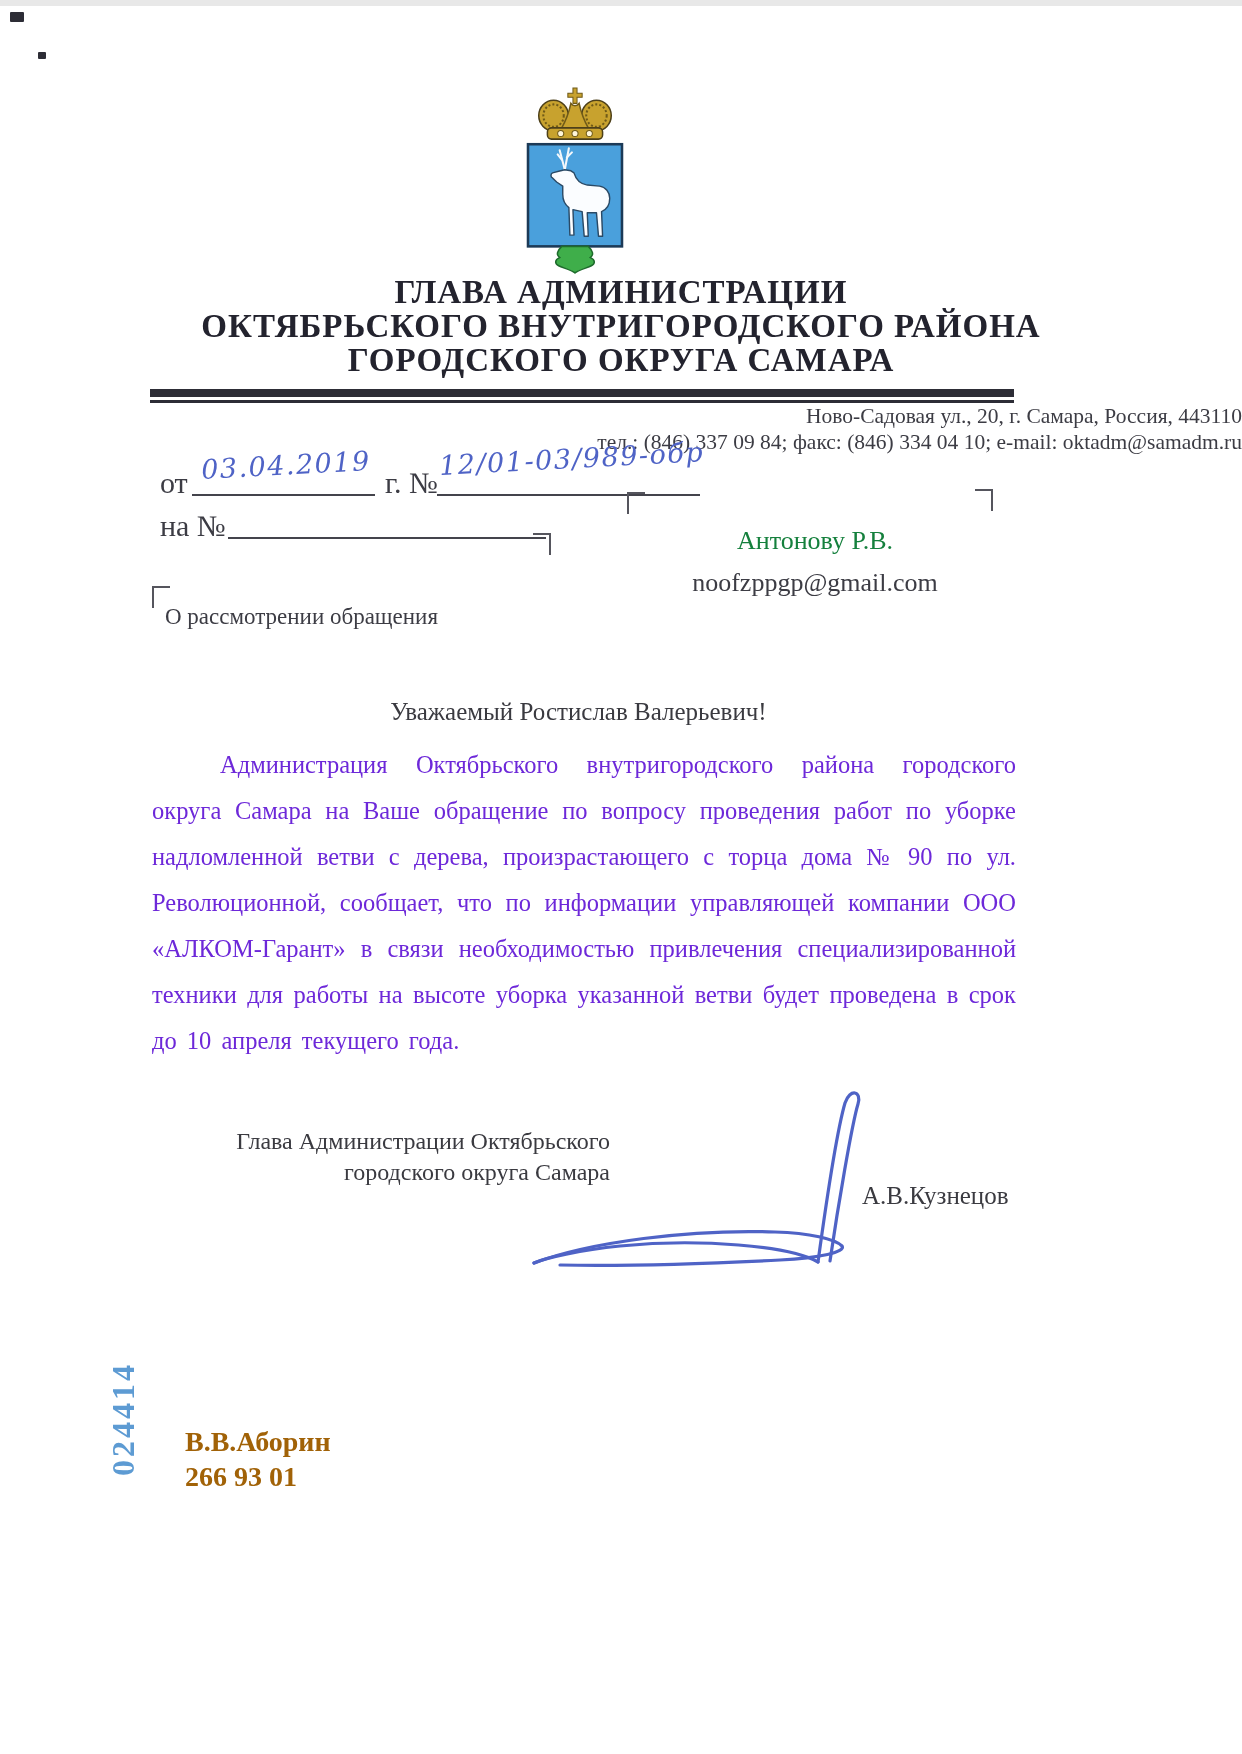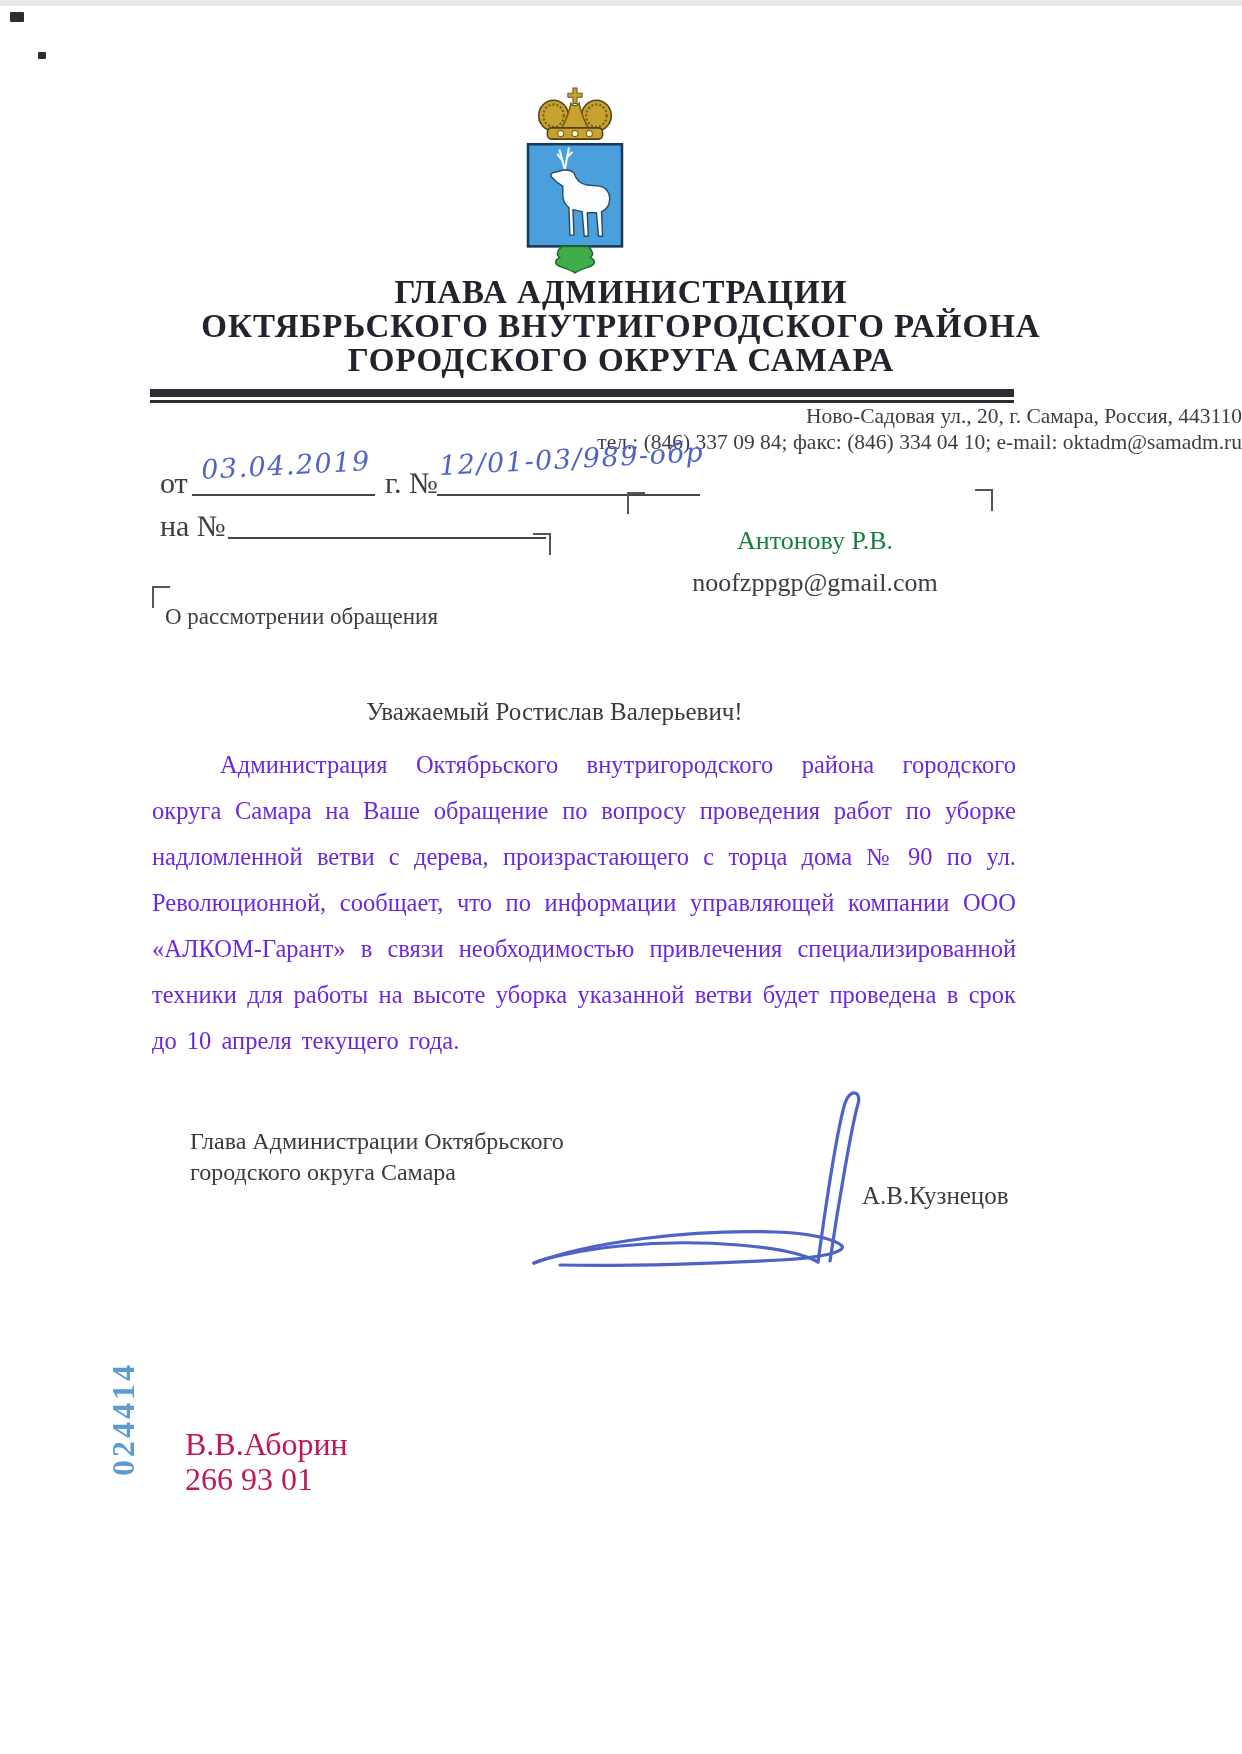--- a/index.html
+++ b/index.html
@@ -43,43 +43,43 @@
   .corner{width:16px;height:20px;}
   .corner.tl{border-left:2px solid #55555d;border-top:2px solid #55555d;}
   .corner.tr{border-right:2px solid #55555d;border-top:2px solid #55555d;}
   .addressee-col{left:630px;top:520px;width:370px;text-align:center;}
   .addressee-name{font-size:26px;color:#15803d;}
   .addressee-email{font-size:26px;color:#3c3c44;margin-top:12px;}
   .subject{left:165px;top:598px;font-size:23px;color:#3c3c44;}
   
   .salutation{
     left:0;width:1109px;text-align:center;
-    font-size:25px;color:#3a3a40;
+    font-size:25px;color:#3a3a40;padding-left:24px;
   }
   .body-par{
     left:152px;top:736px;width:864px;
     font-size:24.5px;line-height:46px;
     text-align:justify;text-align-last:left;
     text-indent:68px;word-spacing:4px;
     color:#6d28d9;margin:0;
   }
   
-  .sig-title{left:190px;top:1120px;width:420px;text-align:left;
+  .sig-title{left:190px;top:1120px;width:420px;text-align:right;
     font-size:24px;line-height:31px;color:#3a3a40;}
   .signer{left:862px;top:1176px;font-size:25px;color:#3a3a40;white-space:nowrap;}
   
   .stamp{
     left:123px;top:1413px;
     transform:translate(-50%,-50%) rotate(-90deg);
     font-family:"Liberation Serif", serif;
     font-weight:bold;
     font-size:32px;letter-spacing:3px;
     white-space:nowrap;
   }
-  .footer-line{font-size:32px;color:#be185d;white-space:nowrap;}
+  .footer-line{font-size:28px;color:#a16207;white-space:nowrap;font-weight:bold;}
   .speck{background:#2d2d36;border-radius:1px;}
 </style>
 </head>
 <body>
 
 <div class="page">
 
   <div class="abs speck" style="left:10px;top:6px;width:14px;height:10px;"></div>
   <div class="abs speck" style="left:38px;top:46px;width:8px;height:7px;"></div>
 

